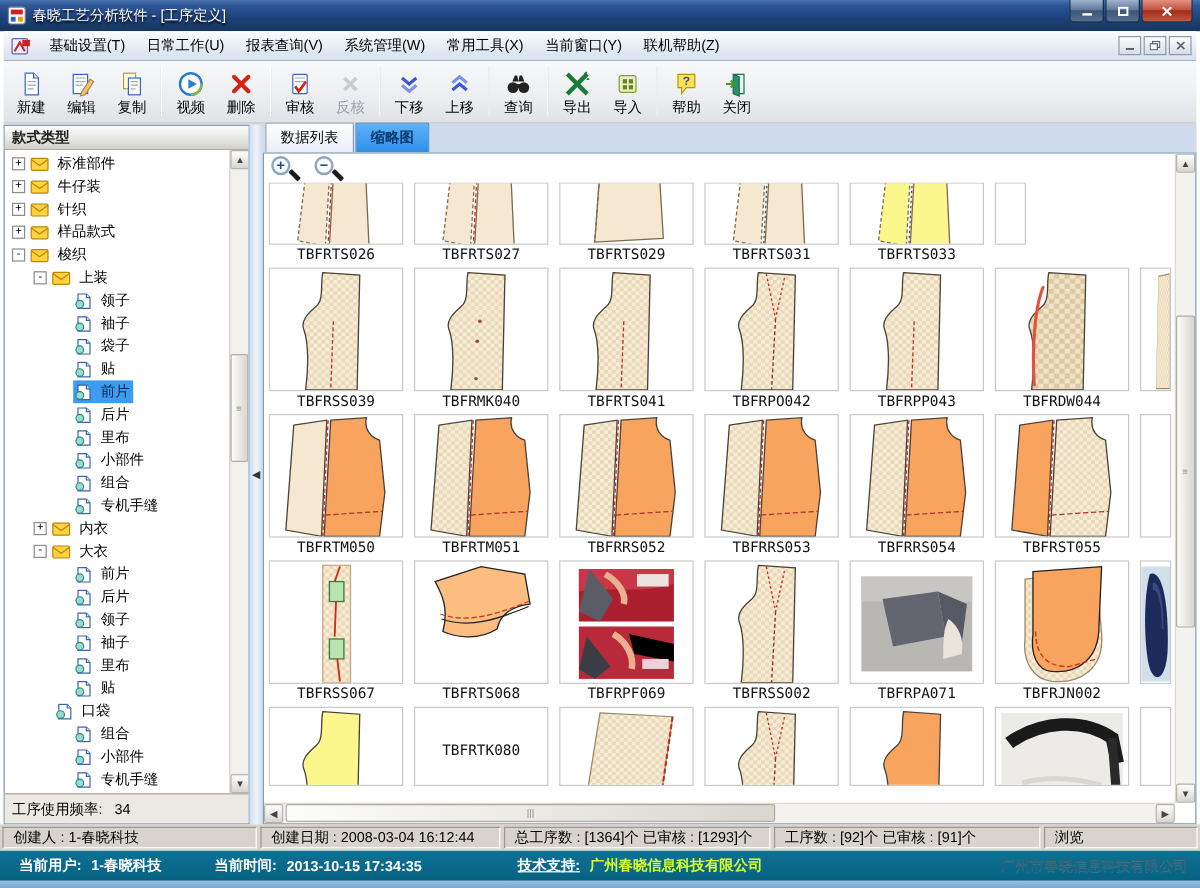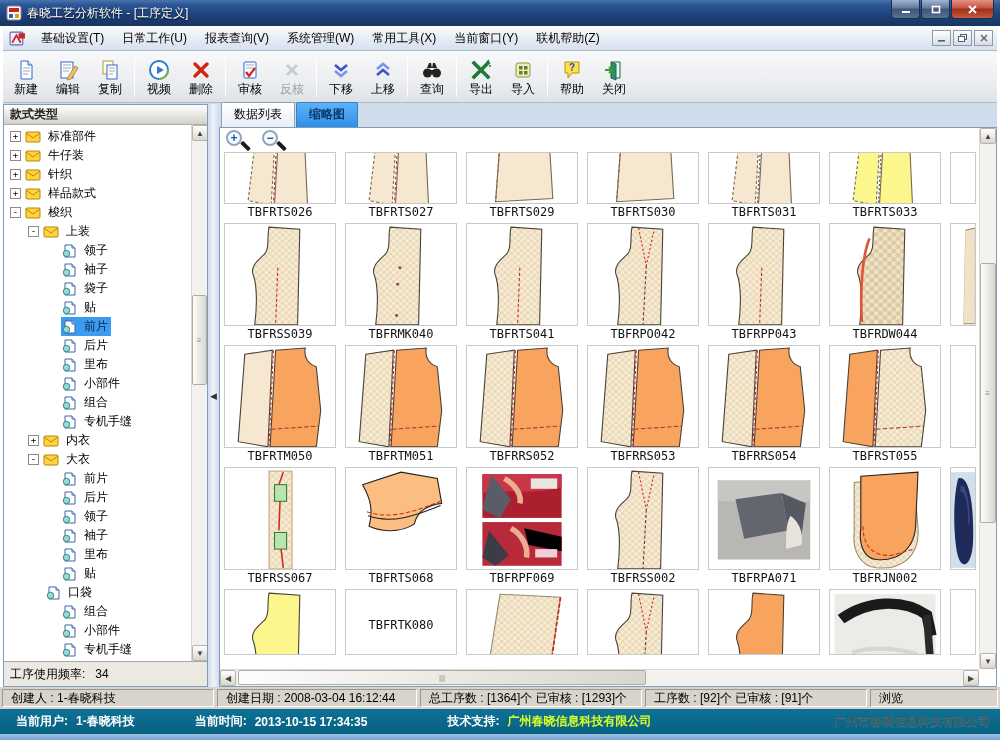--- a/index.html
+++ b/index.html
@@ -63,21 +63,21 @@
   .sb-thumb{position:absolute;background:linear-gradient(90deg,#fdfdfc,#d9d6cf);border:1px solid #b0ac9f;border-radius:2px;display:flex;align-items:center;justify-content:center;color:#8d897d;font-size:8px;letter-spacing:1px;}
   .hsb .sb-thumb{letter-spacing:0;}
   
   .statusbar{position:absolute;left:0;right:0;bottom:31px;height:22px;background:#d8d4cb;display:flex;align-items:stretch;padding:2px 2px;gap:3px;}
   .sb-sec{border:1px solid;border-color:#9b978c #fff #fff #9b978c;display:flex;align-items:center;padding:4px 8px;color:#000;white-space:nowrap;overflow:hidden;}
   
   .bottombar{position:absolute;left:0;right:0;bottom:6px;height:25px;background:linear-gradient(#0d7197,#07617f);display:flex;align-items:center;color:#fff;font-weight:bold;}
   .bottombar .lbl{margin-left:16px;}
   .bottombar .val{margin-left:8px;}
   .bb-support{color:#d8ff27;margin-left:8px;}
-  .bb-company{margin-left:auto;margin-right:10px;color:#3d5c66;text-shadow:0 1px 0 rgba(255,255,255,0.15);font-weight:bold;}
+  .bb-company{margin-left:auto;margin-right:10px;color:#3d5c66;text-shadow:0 1px 0 rgba(255,255,255,0.15);font-weight:normal;}
   .bottom-frame{position:absolute;left:0;right:0;bottom:0;height:6px;background:linear-gradient(#9cc0e4,#7aa4d0);}
   .magnifier{position:relative;width:26px;height:30px;}
   .magnifier .lens{position:absolute;left:0;top:0;width:16px;height:16px;border:2px solid #90a6bd;border-radius:50%;background:#f8fbff;display:flex;align-items:center;justify-content:center;color:#1d4fa0;font-weight:bold;font-size:12px;line-height:1;}
   .magnifier .handle{position:absolute;left:14px;top:14px;width:11px;height:4px;background:#1b1b1b;transform:rotate(45deg);border-radius:1px;}
 </style>
 </head>
 <body>
 
 <div class="window">
 
@@ -688,39 +688,20 @@
                         <rect width="6" height="6" fill="#f7ecd6"></rect>
                         <rect width="3" height="3" fill="#e9d9b8"></rect>
                         <rect x="3" y="3" width="3" height="3" fill="#e9d9b8"></rect>
                       </pattern>
                       <pattern id="ck2" width="8" height="8" patternUnits="userSpaceOnUse">
                         <rect width="8" height="8" fill="#efe3c8"></rect>
                         <rect width="4" height="4" fill="#dcc9a2"></rect>
                         <rect x="4" y="4" width="4" height="4" fill="#dcc9a2"></rect>
                       </pattern>
                     </defs>
-                    <path d="M32 7 L73 5 L78 90 L26 93 Z" fill="#f6e8d0" stroke="#7a6a4e"></path>
-                    <path d="M32 7 L26 93" stroke="#7a6a4e" stroke-dasharray="3 2" fill="none"></path>
-                  </svg></div>
-                <div class="cap">TBFRTS030</div>
-              </div>
-              <div class="gcell">
-                <div class="pic" style="height: 52px;"><svg width="100%" height="104" viewBox="0 0 100 100" preserveAspectRatio="none" style="margin-top: -48px;">
-                    <defs>
-                      <pattern id="ck" width="6" height="6" patternUnits="userSpaceOnUse">
-                        <rect width="6" height="6" fill="#f7ecd6"></rect>
-                        <rect width="3" height="3" fill="#e9d9b8"></rect>
-                        <rect x="3" y="3" width="3" height="3" fill="#e9d9b8"></rect>
-                      </pattern>
-                      <pattern id="ck2" width="8" height="8" patternUnits="userSpaceOnUse">
-                        <rect width="8" height="8" fill="#efe3c8"></rect>
-                        <rect width="4" height="4" fill="#dcc9a2"></rect>
-                        <rect x="4" y="4" width="4" height="4" fill="#dcc9a2"></rect>
-                      </pattern>
-                    </defs>
                     <path d="M31 4 L47 4 L42 96 L21 92 Z" fill="#f6e8d0" stroke="#7a6a4e" stroke-dasharray="3 2"></path>
                     <path d="M50 4 L71 5 L75 96 L45 96 Z" fill="#f6e8d0" stroke="#7a6a4e"></path>
                     <path d="M48.5 4 L44 96" stroke="#555" stroke-dasharray="2 2" fill="none"></path>
                   </svg></div>
                 <div class="cap">TBFRTS031</div>
               </div>
               <div class="gcell">
                 <div class="pic" style="height: 52px;"><svg width="100%" height="104" viewBox="0 0 100 100" preserveAspectRatio="none" style="margin-top: -48px;">
                     <defs>
                       <pattern id="ck" width="6" height="6" patternUnits="userSpaceOnUse">
@@ -1321,20 +1302,20 @@
       <div class="sb-sec" style="width: 212px;">创建人 : 1-春晓科技</div>
       <div class="sb-sec" style="width: 200px;">创建日期 : 2008-03-04 16:12:44</div>
       <div class="sb-sec" style="width: 222px;">总工序数 : [1364]个  已审核 : [1293]个</div>
       <div class="sb-sec" style="width: 222px;">工序数 : [92]个  已审核 : [91]个</div>
       <div class="sb-sec" style="flex: 1 1 0%;">浏览</div>
     </div>
 
   <div class="bottombar">
     <span class="lbl">当前用户:</span>
     <span class="val">1-春晓科技</span>
-    <span class="lbl" style="margin-left:60px;">当前时间:</span>
+    <span class="lbl" style="margin-left:44px;">当前时间:</span>
     <span class="val">2013-10-15 17:34:35</span>
-    <span class="lbl" style="margin-left:80px;">技术支持:</span>
+    <span class="lbl" style="margin-left:80px;text-decoration:underline;">技术支持:</span>
     <span class="bb-support">广州春晓信息科技有限公司</span>
     <span class="bb-company">广州市春晓信息科技有限公司</span>
   </div>
   <div class="bottom-frame"></div>
 </div>
 
 </body></html>

